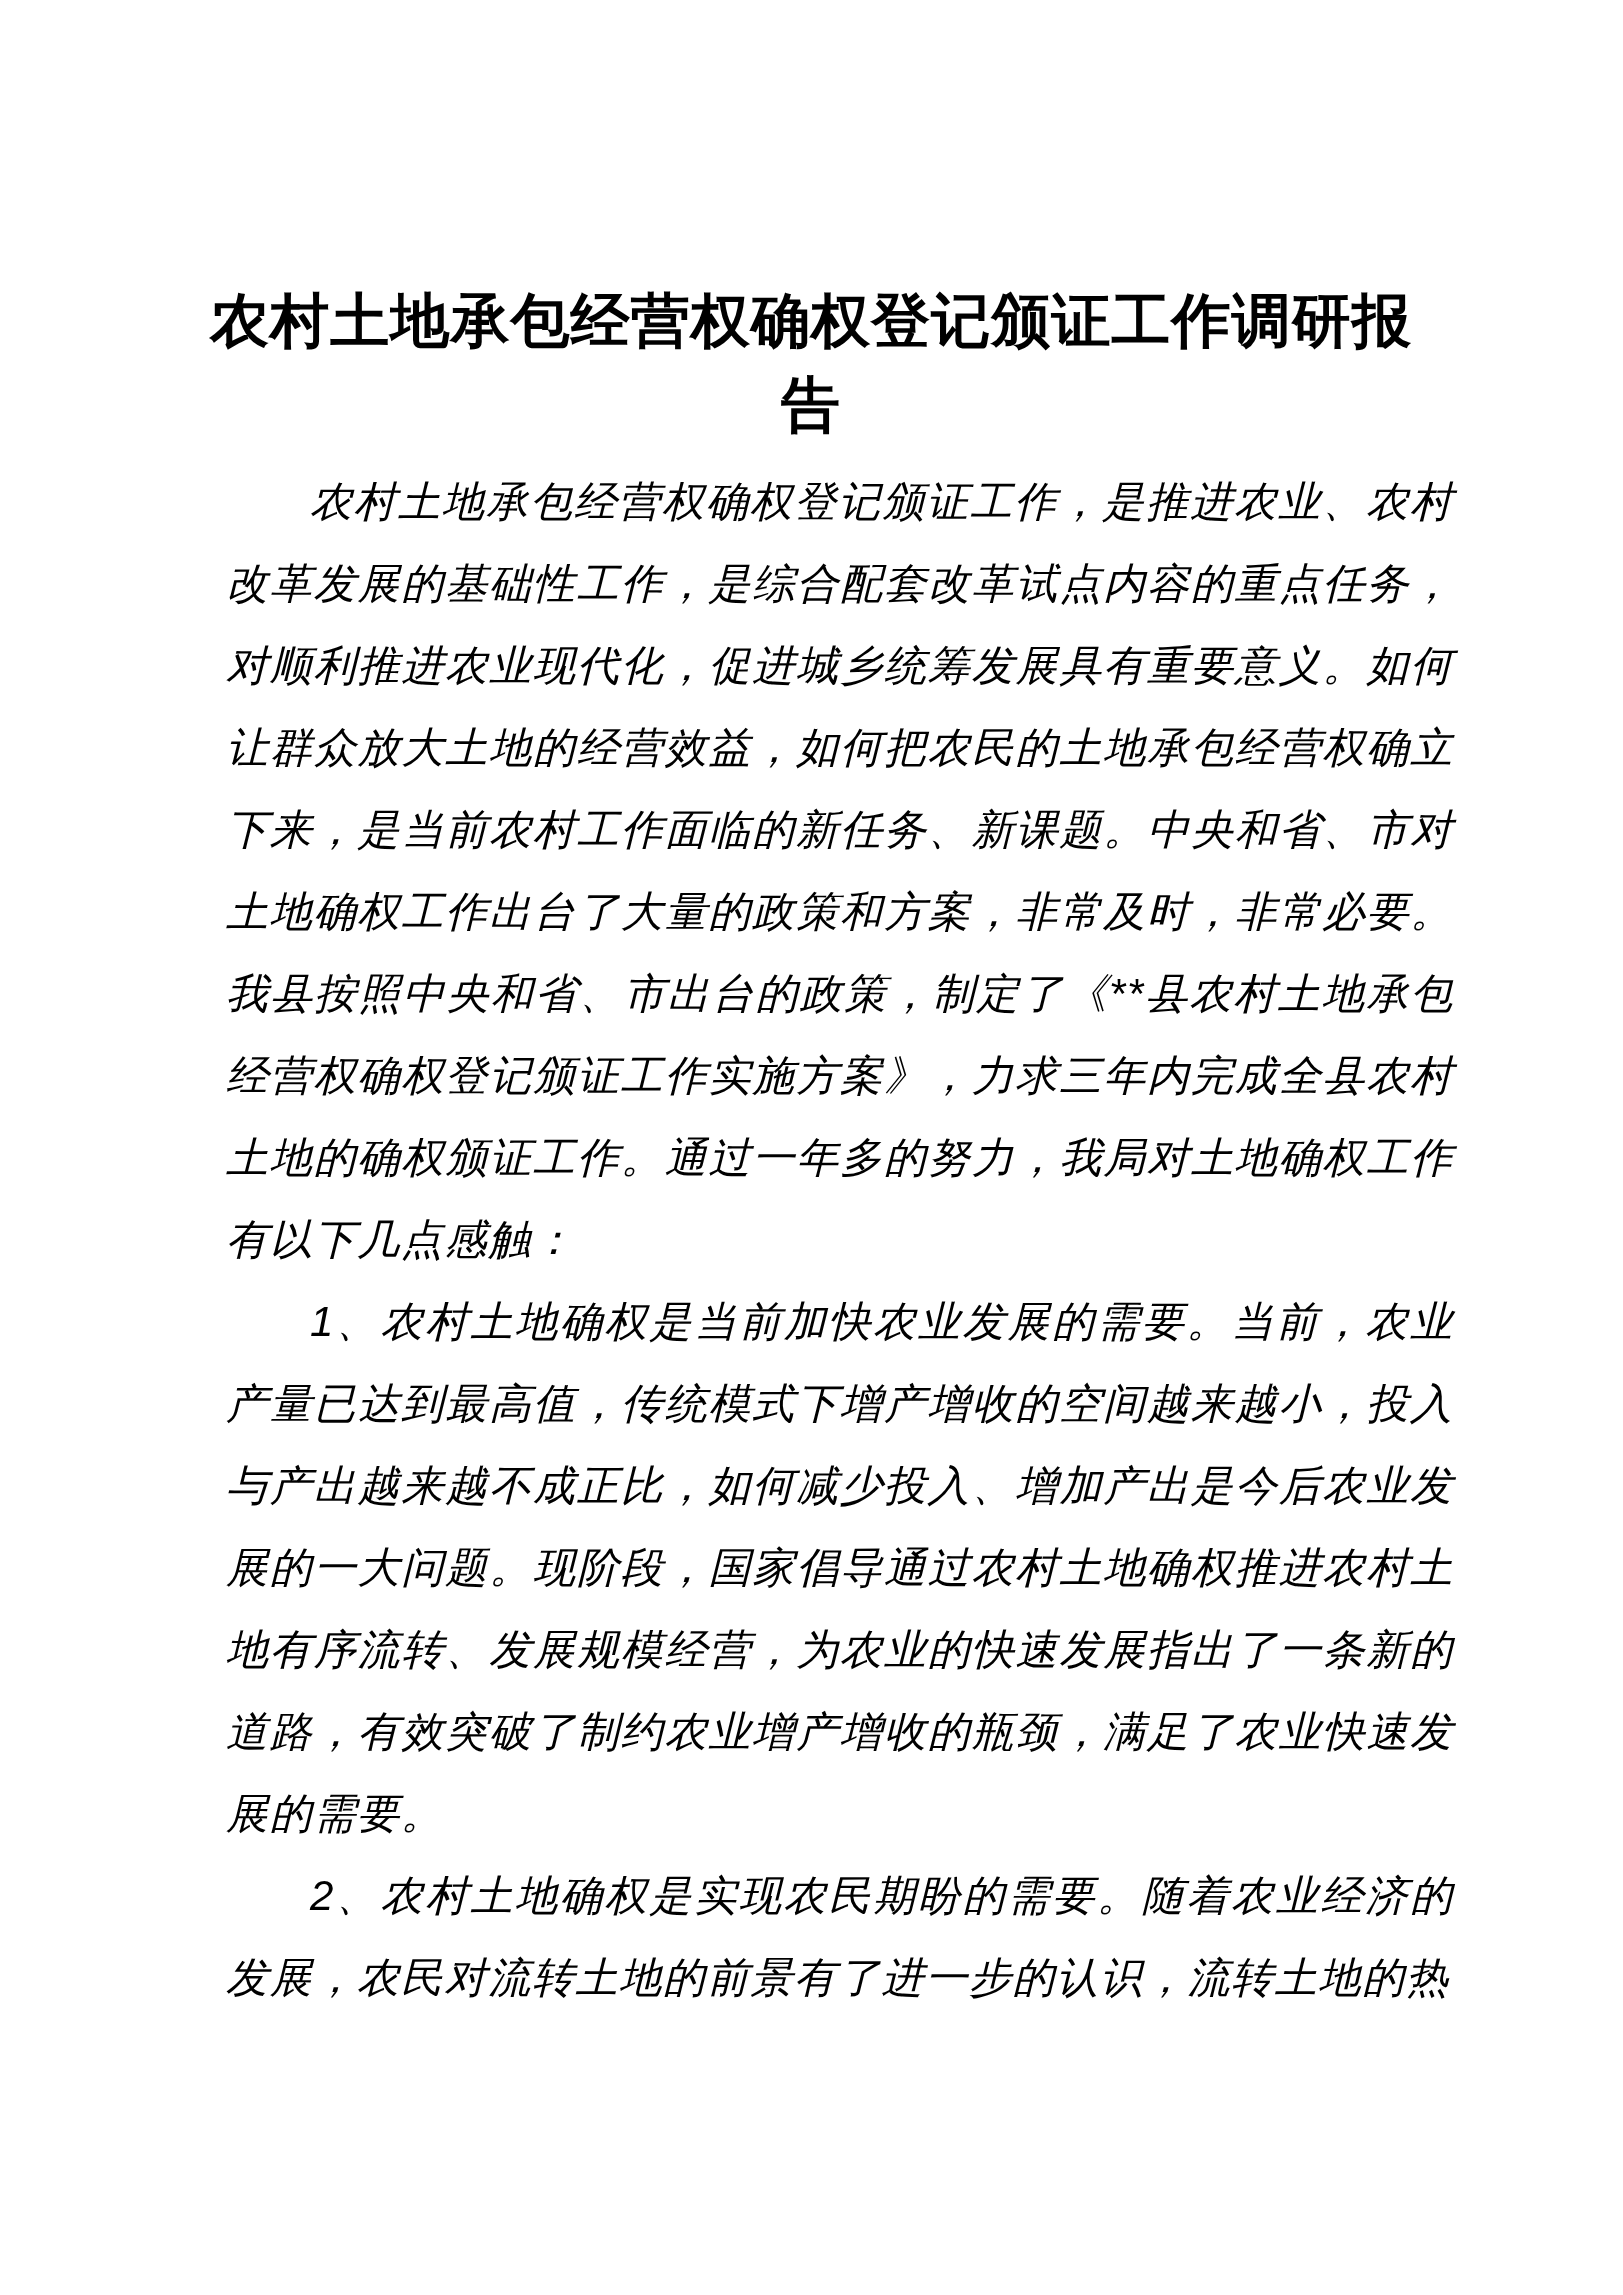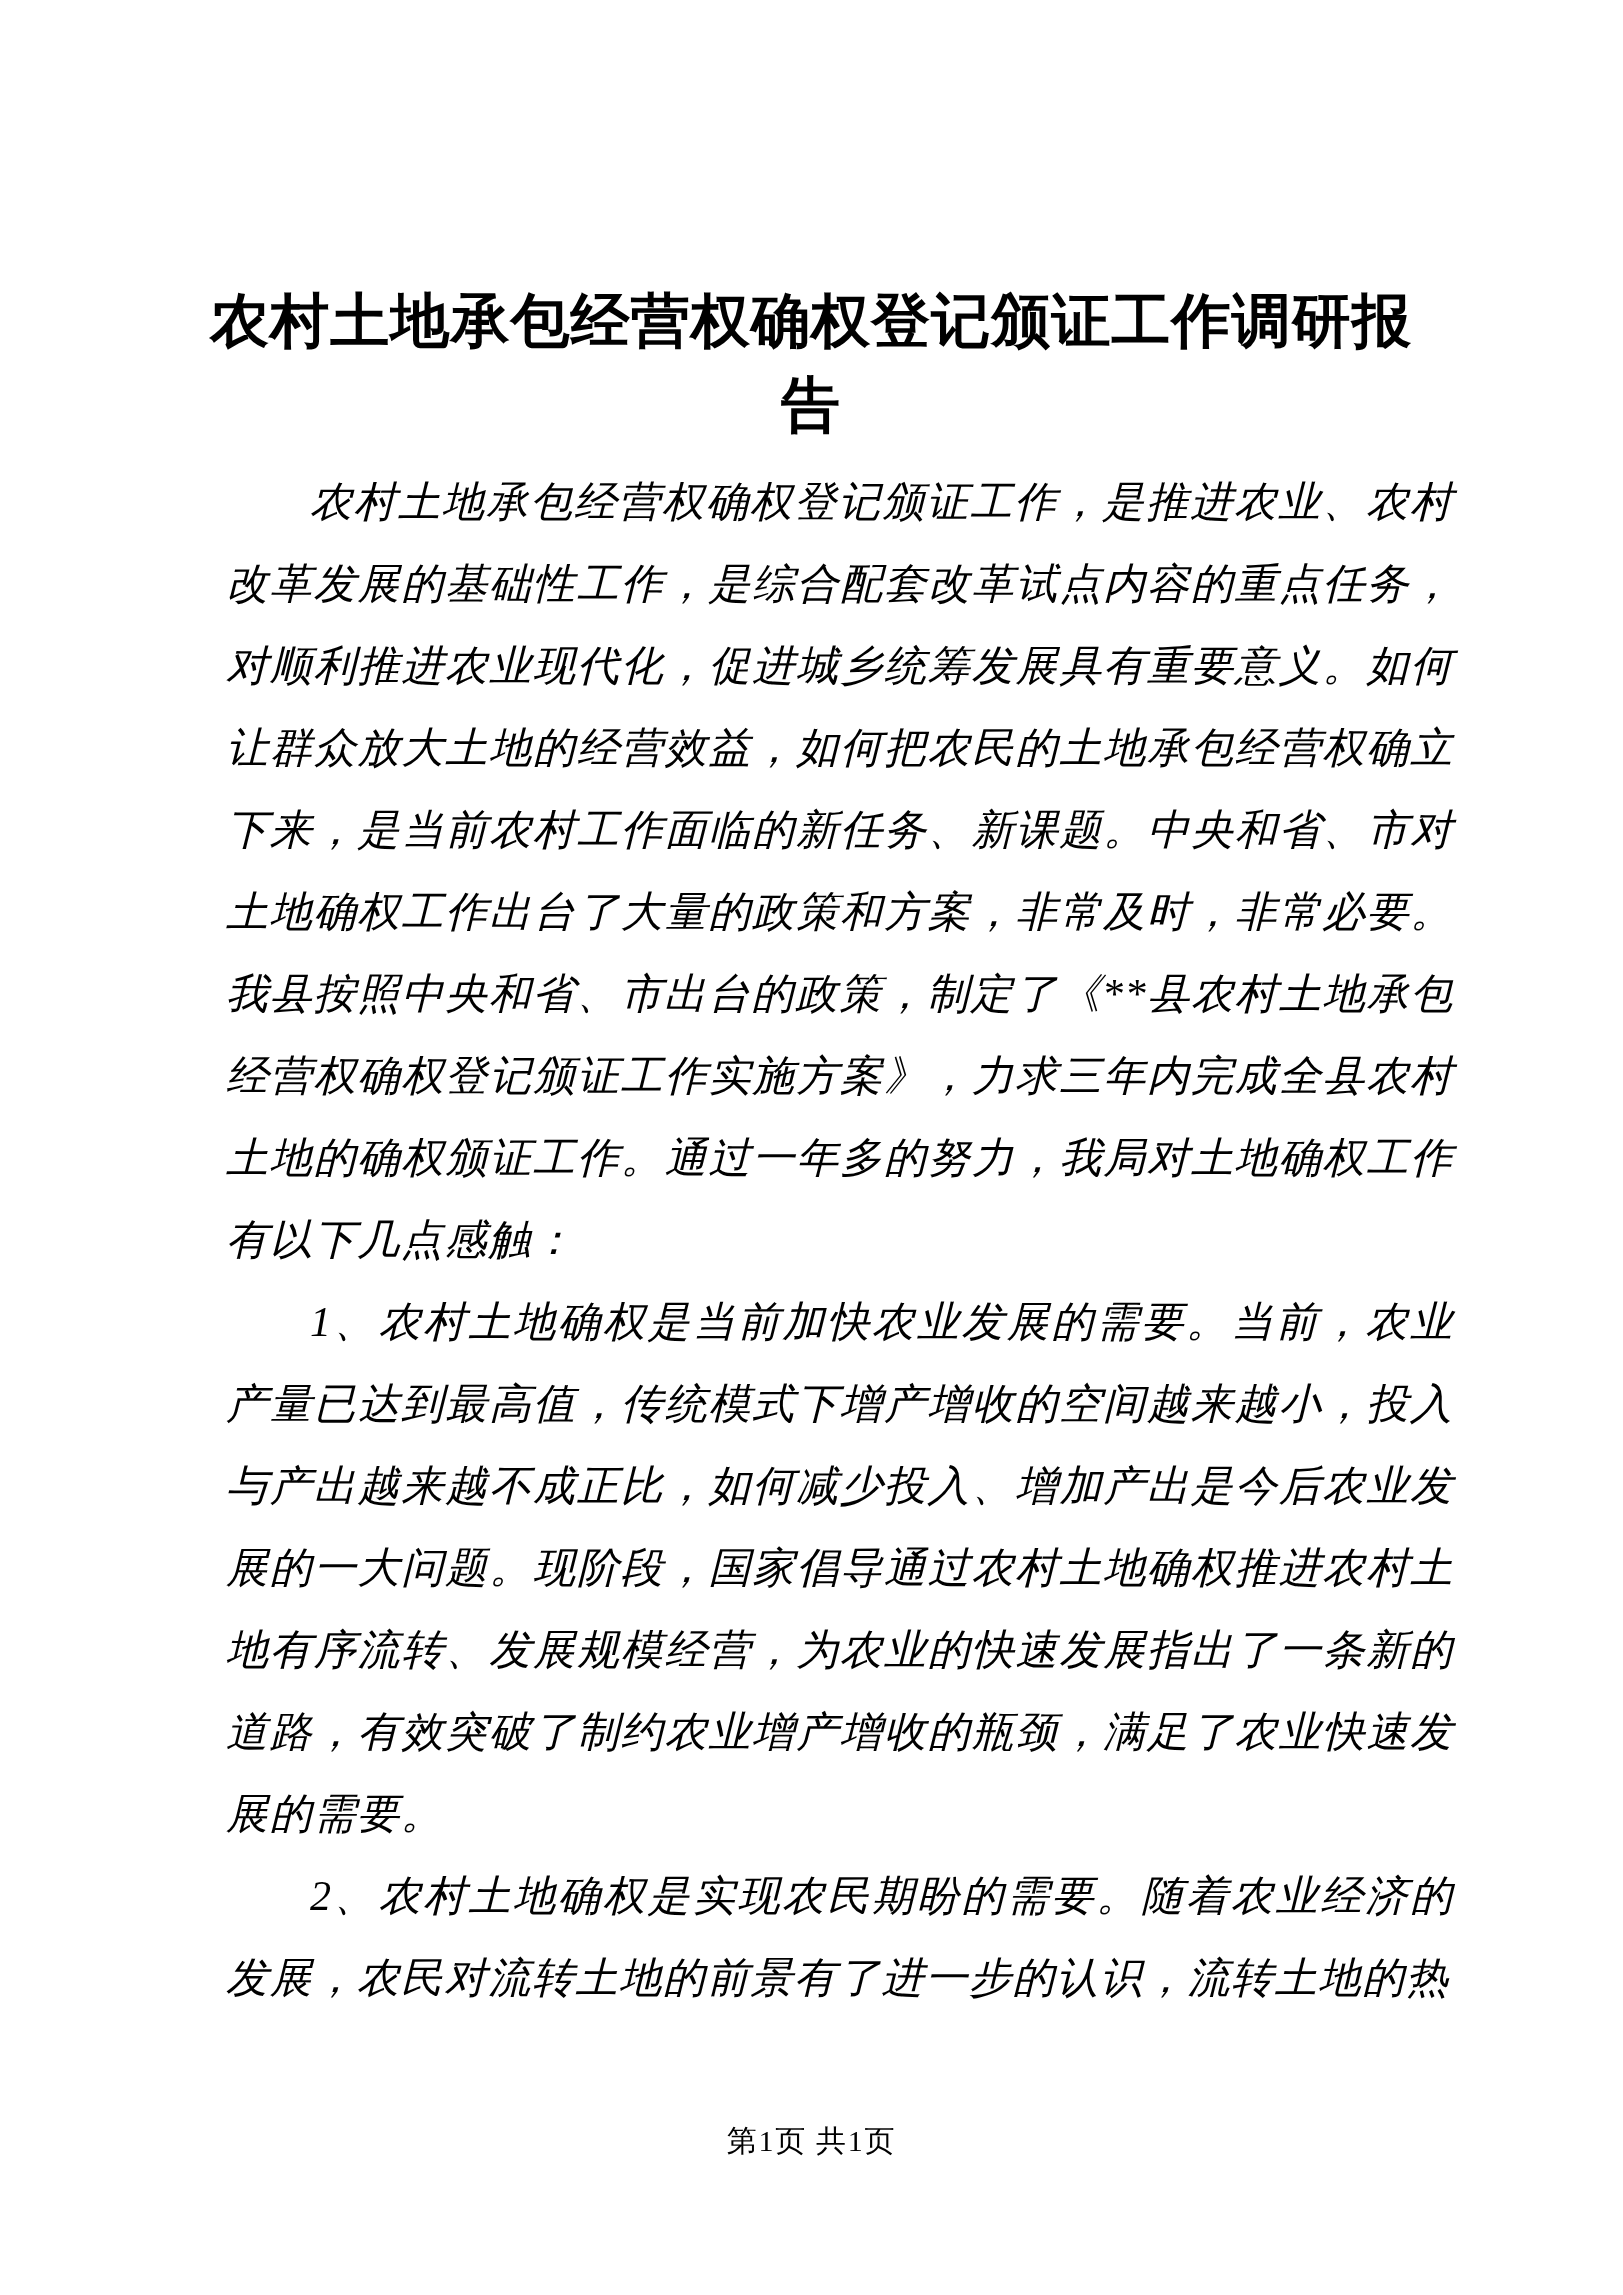--- a/index.html
+++ b/index.html
@@ -7,21 +7,21 @@
     padding: 0;
     background: #808080;
   }
   .page {
     position: relative;
     width: 1623px;
     height: 2295px;
     margin: 0 auto;
     background: #ffffff;
     color: #000000;
-    font-family: Liberation Serif, serif;
+    font-family: Liberation Sans, sans-serif;
     overflow: hidden;
   }
   .doc-title {
     position: absolute;
     top: 279px;
     left: 197px;
     width: 1228px;
     margin: 0;
     text-align: center;
     font-size: 59px;
@@ -64,16 +64,15 @@
 <div class="page">
 
   <h1 class="doc-title">农村土地承包经营权确权登记颁证工作调研报告</h1>
 
   <div class="doc-body">
     <p>农村土地承包经营权确权登记颁证工作，是推进农业、农村改革发展的基础性工作，是综合配套改革试点内容的重点任务，对顺利推进农业现代化，促进城乡统筹发展具有重要意义。如何让群众放大土地的经营效益，如何把农民的土地承包经营权确立下来，是当前农村工作面临的新任务、新课题。中央和省、市对土地确权工作出台了大量的政策和方案，非常及时，非常必要。我县按照中央和省、市出台的政策，制定了《**县农村土地承包经营权确权登记颁证工作实施方案》，力求三年内完成全县农村土地的确权颁证工作。通过一年多的努力，我局对土地确权工作有以下几点感触：</p>
     <p>1、农村土地确权是当前加快农业发展的需要。当前，农业产量已达到最高值，传统模式下增产增收的空间越来越小，投入与产出越来越不成正比，如何减少投入、增加产出是今后农业发展的一大问题。现阶段，国家倡导通过农村土地确权推进农村土地有序流转、发展规模经营，为农业的快速发展指出了一条新的道路，有效突破了制约农业增产增收的瓶颈，满足了农业快速发展的需要。</p>
     <p>2、农村土地确权是实现农民期盼的需要。随着农业经济的发展，农民对流转土地的前景有了进一步的认识，流转土地的热</p>
   </div>
 
-  <div class="page-footer">第1页 共1页</div>
 
 </div>
 
 
 </body></html>

